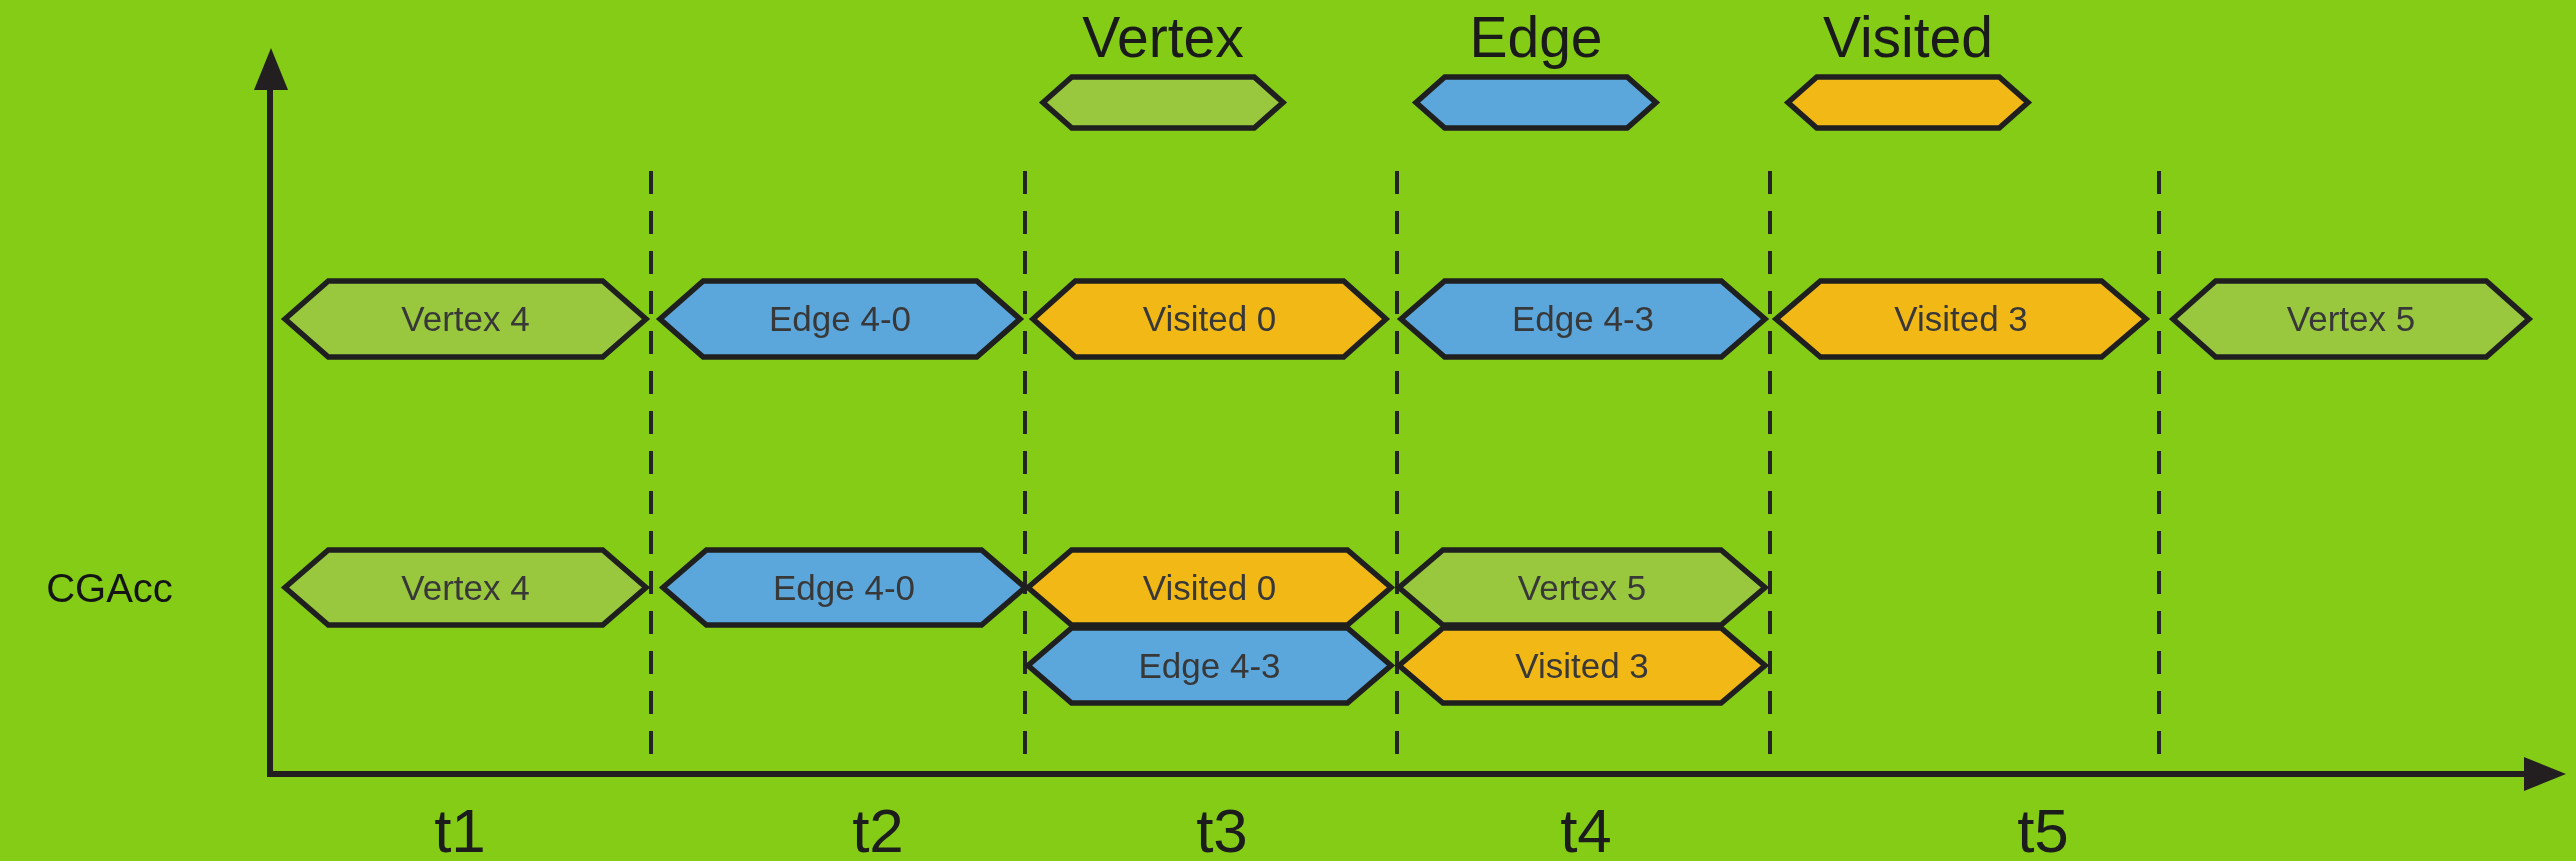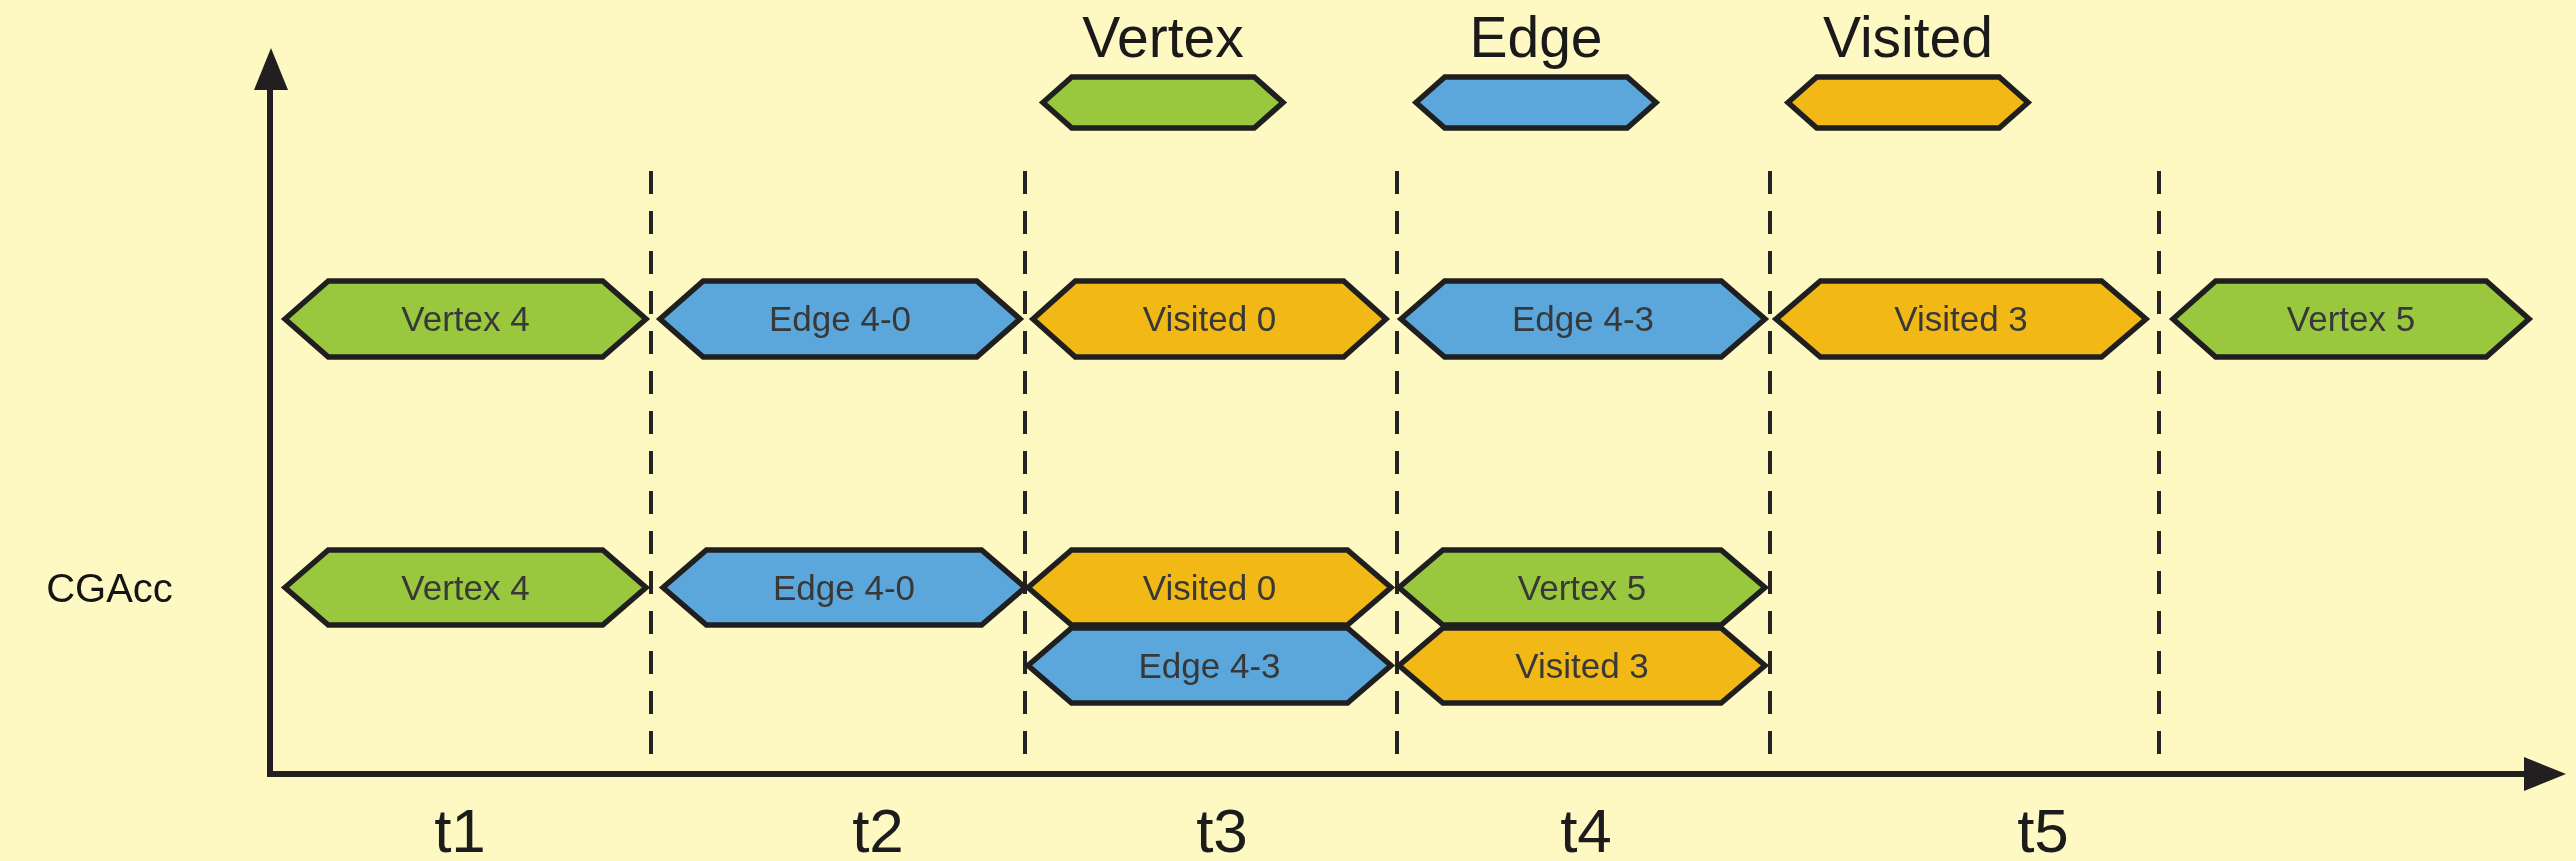--- a/index.html
+++ b/index.html
@@ -5,21 +5,21 @@
   :root{
     --c-vertex:#99C83F;
     --c-edge:#5BA7DC;
     --c-visited:#F2B816;
     --c-outline:#1F1F1F;
     --c-block-text:#383838;
     --c-axis:#231F20;
   }
   html,body{margin:0;padding:0;background:#ffffff;}
   body{width:2576px;height:861px;font-family:"Liberation Sans",sans-serif;}
-  .stage{position:relative;width:2576px;height:861px;background:#fef9c3;overflow:hidden;}
+  .stage{position:relative;width:2576px;height:861px;background:#84cc16;overflow:hidden;}
 
   
   .y-axis-line{position:absolute;left:267px;top:81px;width:6.2px;height:696px;background:var(--c-axis);}
   .y-axis-arrow{position:absolute;left:254px;top:48px;width:0;height:0;
     border-left:17px solid transparent;border-right:17px solid transparent;
     border-bottom:42px solid var(--c-axis);}
   .x-axis-line{position:absolute;left:267px;top:771px;width:2262px;height:6.2px;background:var(--c-axis);}
   .x-axis-arrow{position:absolute;left:2524px;top:757px;width:0;height:0;
     border-top:17px solid transparent;border-bottom:17px solid transparent;
     border-left:42px solid var(--c-axis);}

